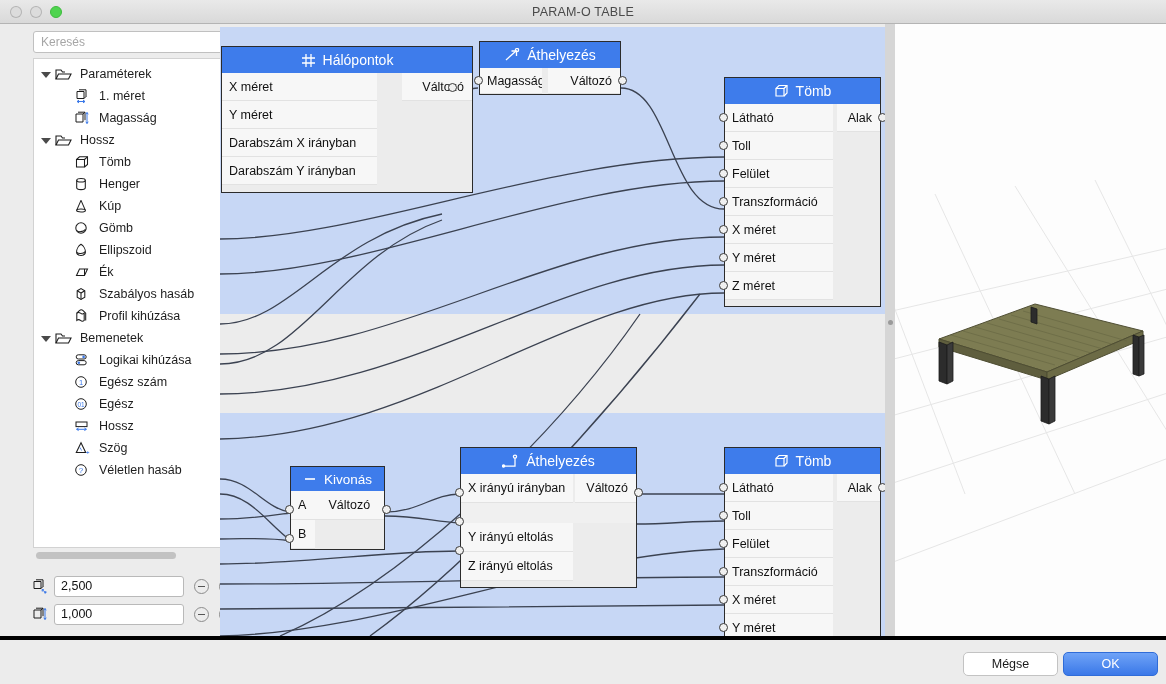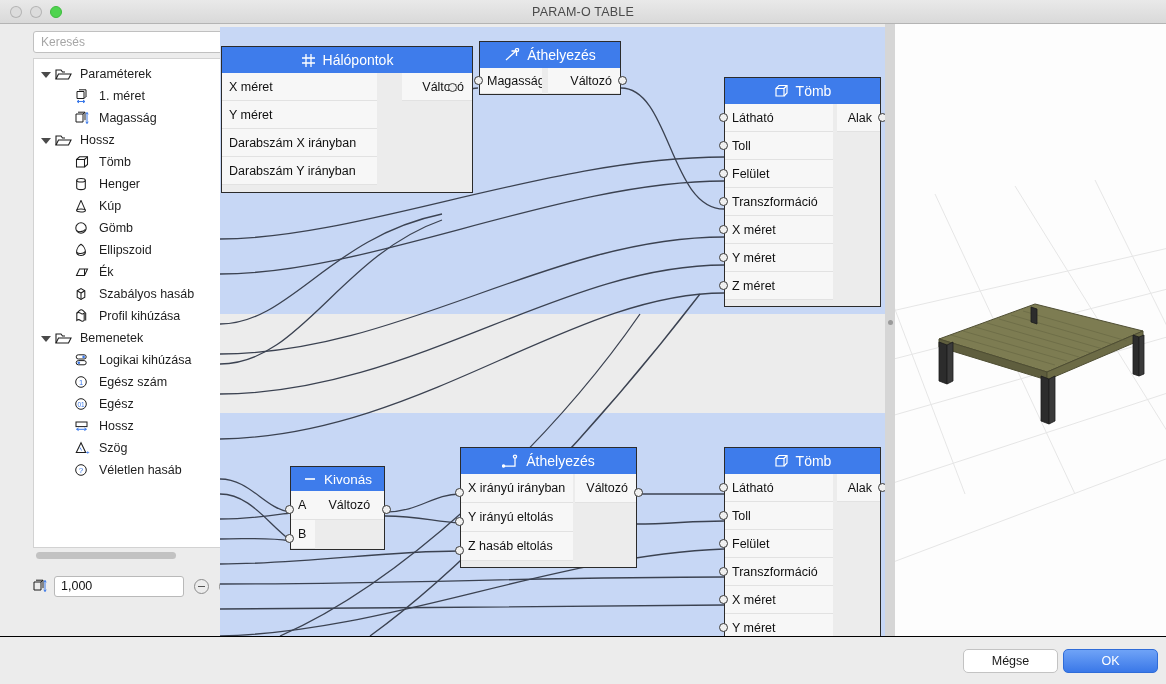--- a/index.html
+++ b/index.html
@@ -162,21 +162,21 @@
 
   
   .preview {
     position: absolute; left: 895px; top: 24px; width: 271px; height: 612px;
     background: #fdfdfd; overflow: hidden;
   }
 
   
   .bottombar {
     position: absolute; left: 0; top: 636px; width: 1166px; height: 48px;
-    background: #ececec; border-top: 1px solid #000000;
+    background: #ececec; border-top: 4px solid #000000;
   }
   .btn {
     position: absolute; top: 12px; height: 24px; border-radius: 5px;
     font-size: 12.5px; display: flex; align-items: center;
     justify-content: center; font-family: "Liberation Sans", sans-serif;
   }
   .btn.cancel {
     left: 963px; width: 95px; background: #fff; color: #1a1a1a;
     border: 1px solid #c3c3c3;
   }
@@ -429,20 +429,40 @@
               </svg>
             </span>
             <span class="tree-label">Véletlen hasáb</span>
           </div>
         </div>
       <div class="v-scrollbar"></div>
     </div>
     <div class="h-scrollbar"></div>
 
     <div class="num-rows" id="num-rows">
+        <div class="num-row">
+          <span class="num-ico">
+            <svg width="17" height="15" viewBox="0 0 17 15">
+              <g fill="none" stroke="#1d1d1d" stroke-width="1">
+                <path d="M2 2.5h7v7H2z"></path>
+                <path d="M4 .8h7v7"></path>
+                <path d="M9 9.5L11 7.5"></path>
+              </g>
+              <g stroke="#3a78e8" stroke-width="1" fill="none">
+                <path d="M10 10.5l4 3.5"></path>
+                <path d="M10 10.5l.3 2M10 10.5l2 .3M14 14l-.3-2M14 14l-2-.3"></path>
+              </g>
+            </svg>
+          </span>
+          <input class="num-field" type="text" value="2,500" style="">
+          <span class="stepper">
+            <span class="step-btn minus"></span>
+            <span class="step-btn plus"></span>
+          </span>
+        </div>
         <div class="num-row">
           <span class="num-ico">
             <svg width="17" height="15" viewBox="0 0 17 15">
               <g fill="none" stroke="#1d1d1d" stroke-width="1">
                 <path d="M2 3h7v8H2z"></path>
                 <path d="M4 1.2h7v8"></path>
                 <path d="M9 3L11 1.2"></path>
               </g>
               <g stroke="#3a78e8" stroke-width="1" fill="none">
                 <path d="M13 1.5v11"></path>
@@ -668,27 +688,27 @@
           </svg>
         </span>
         <span>Áthelyezés</span>
       </div>
       <div class="node-body">
         <div class="node-row" style="height:29px;">
           <div class="port-in" style="width:112px">X irányú irányban</div>
           <div class="spacer" style="max-width:4px"></div>
           <div class="port-out" style="width:61px">Változó</div>
         </div>
-        <div class="node-row" style="height:29px;">
+        <div class="node-row" style="height:29px;margin-top:20px;">
           <div class="port-in" style="width:112px">Y irányú eltolás</div>
           <div class="spacer" style="max-width:4px"></div>
           <div class="node-fill" style="width:61px"></div>
         </div>
         <div class="node-row" style="height:29px;">
-          <div class="port-in" style="width:112px">Z hasáb eltolás</div>
+          <div class="port-in" style="width:112px">Z irányú eltolás</div>
           <div class="spacer" style="max-width:4px"></div>
           <div class="node-fill" style="width:61px"></div>
         </div>
         <div style="height:6px; background:#ececec;"></div>
       </div>
       <span class="plug" style="left:-6px; top:40px;"></span>
       <span class="plug" style="left:-6px; top:69px;"></span>
       <span class="plug" style="left:-6px; top:98px;"></span>
       <span class="plug" style="left:173px; top:40px;"></span>
     </div>

